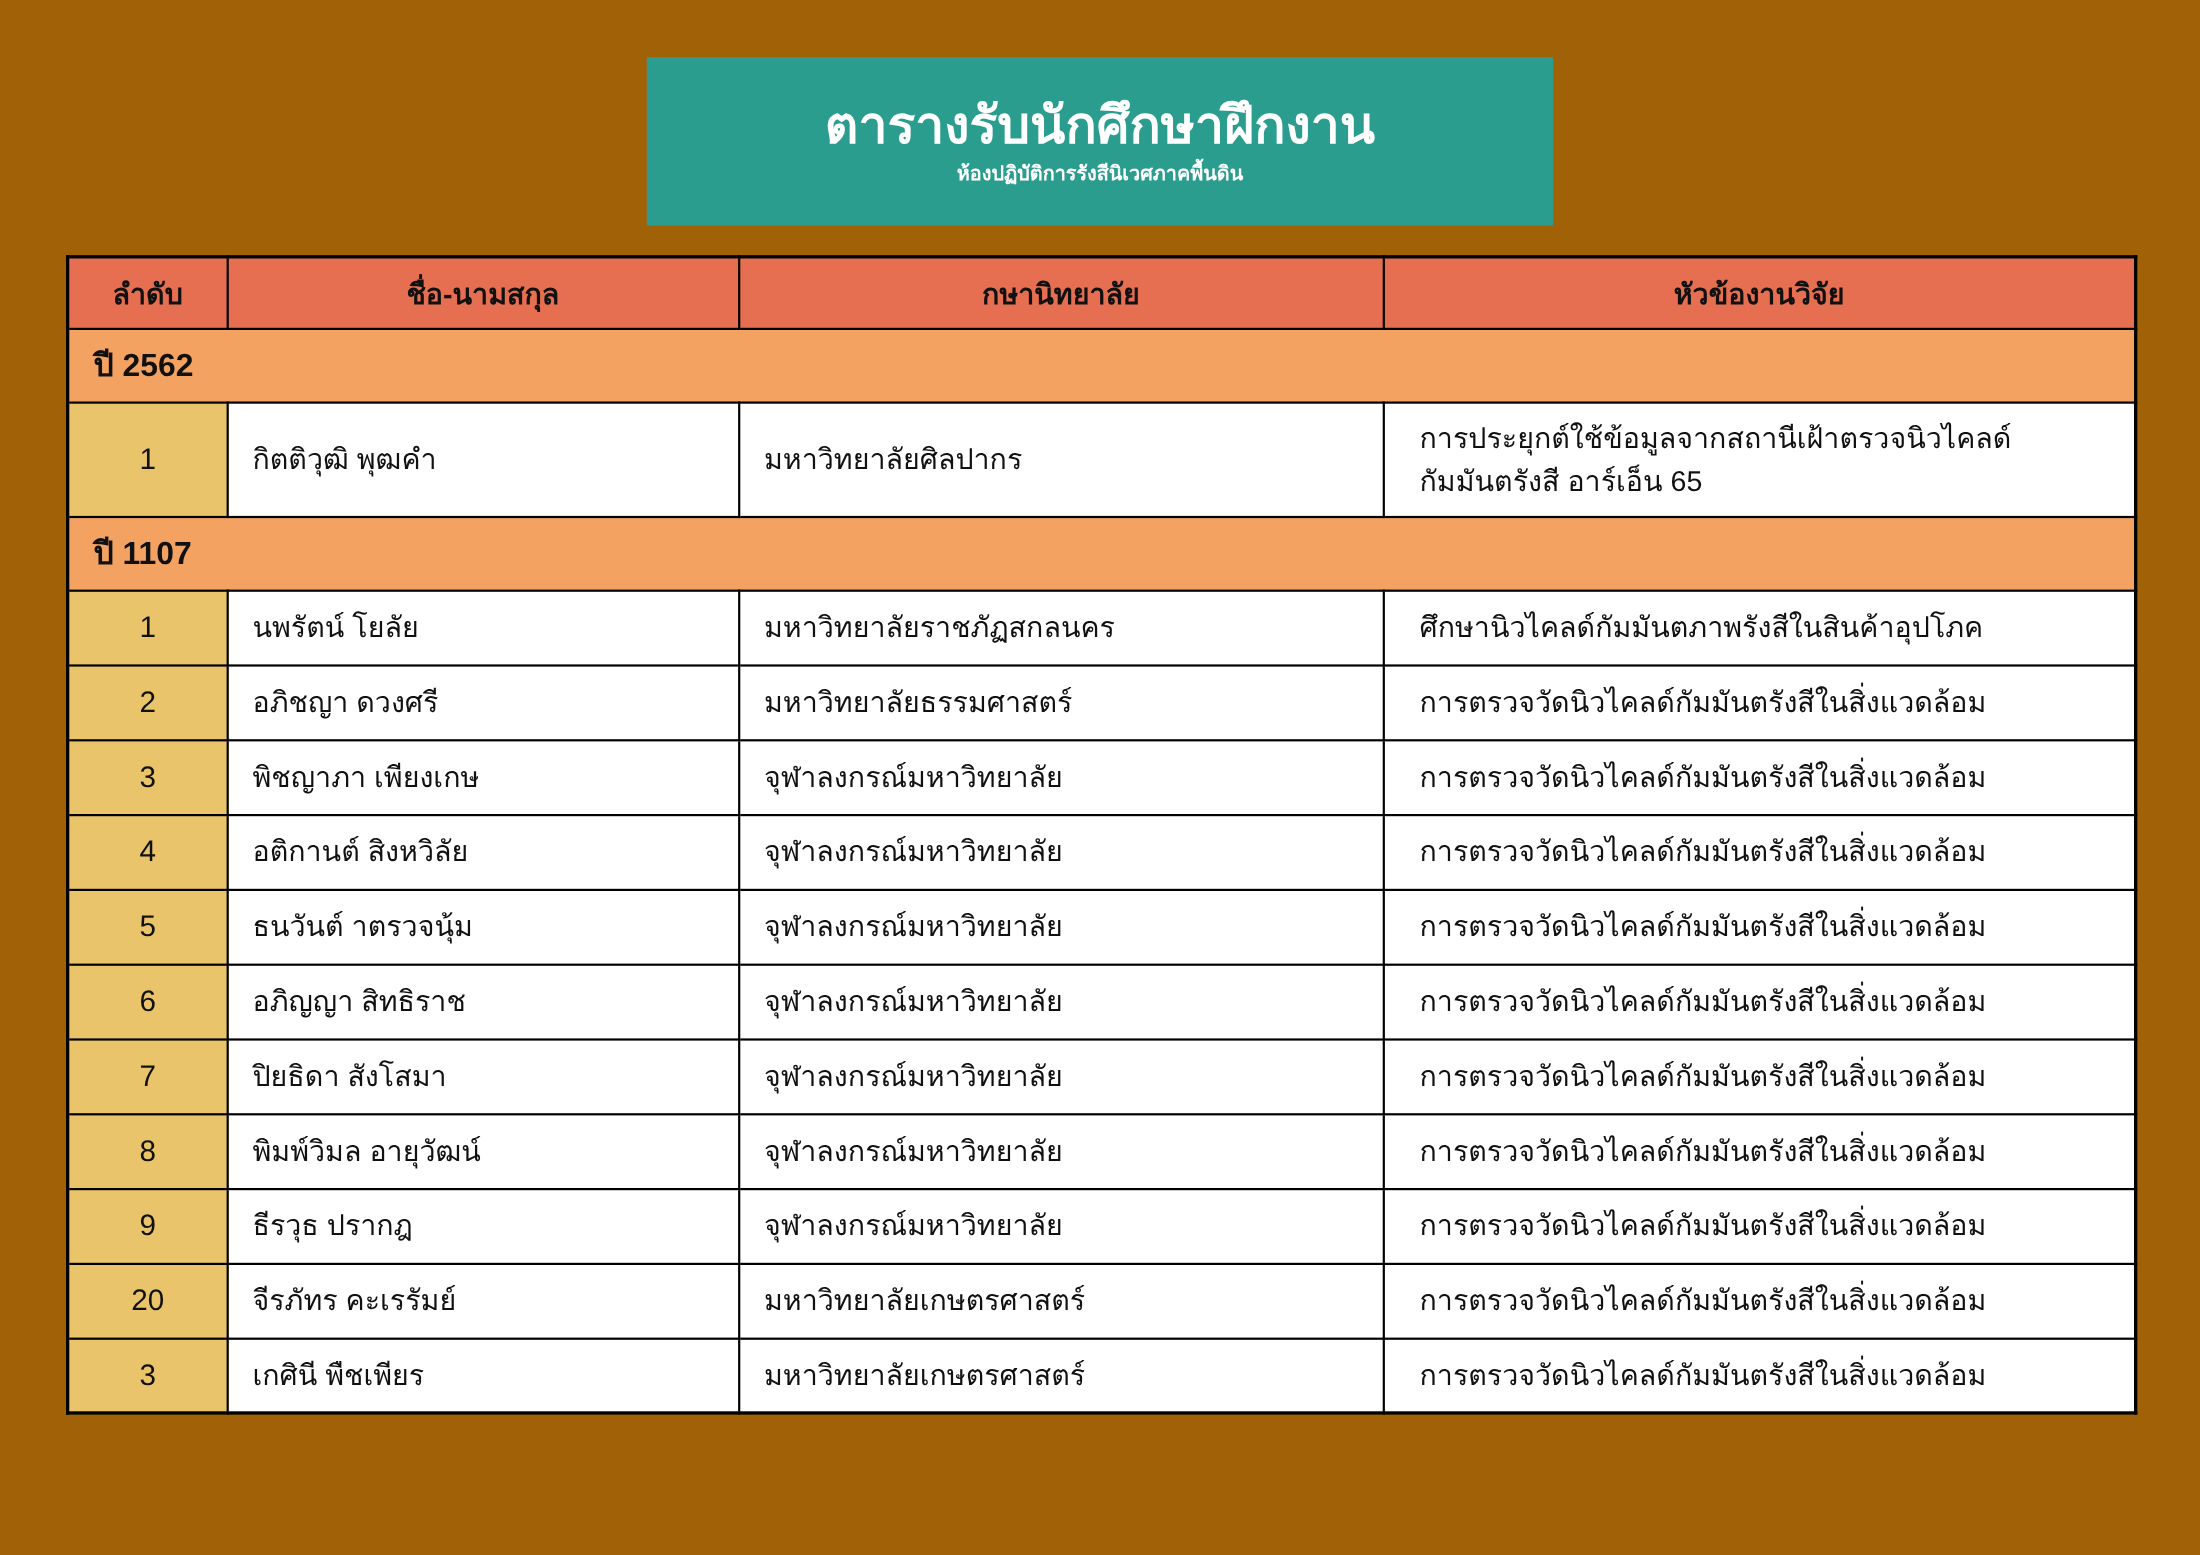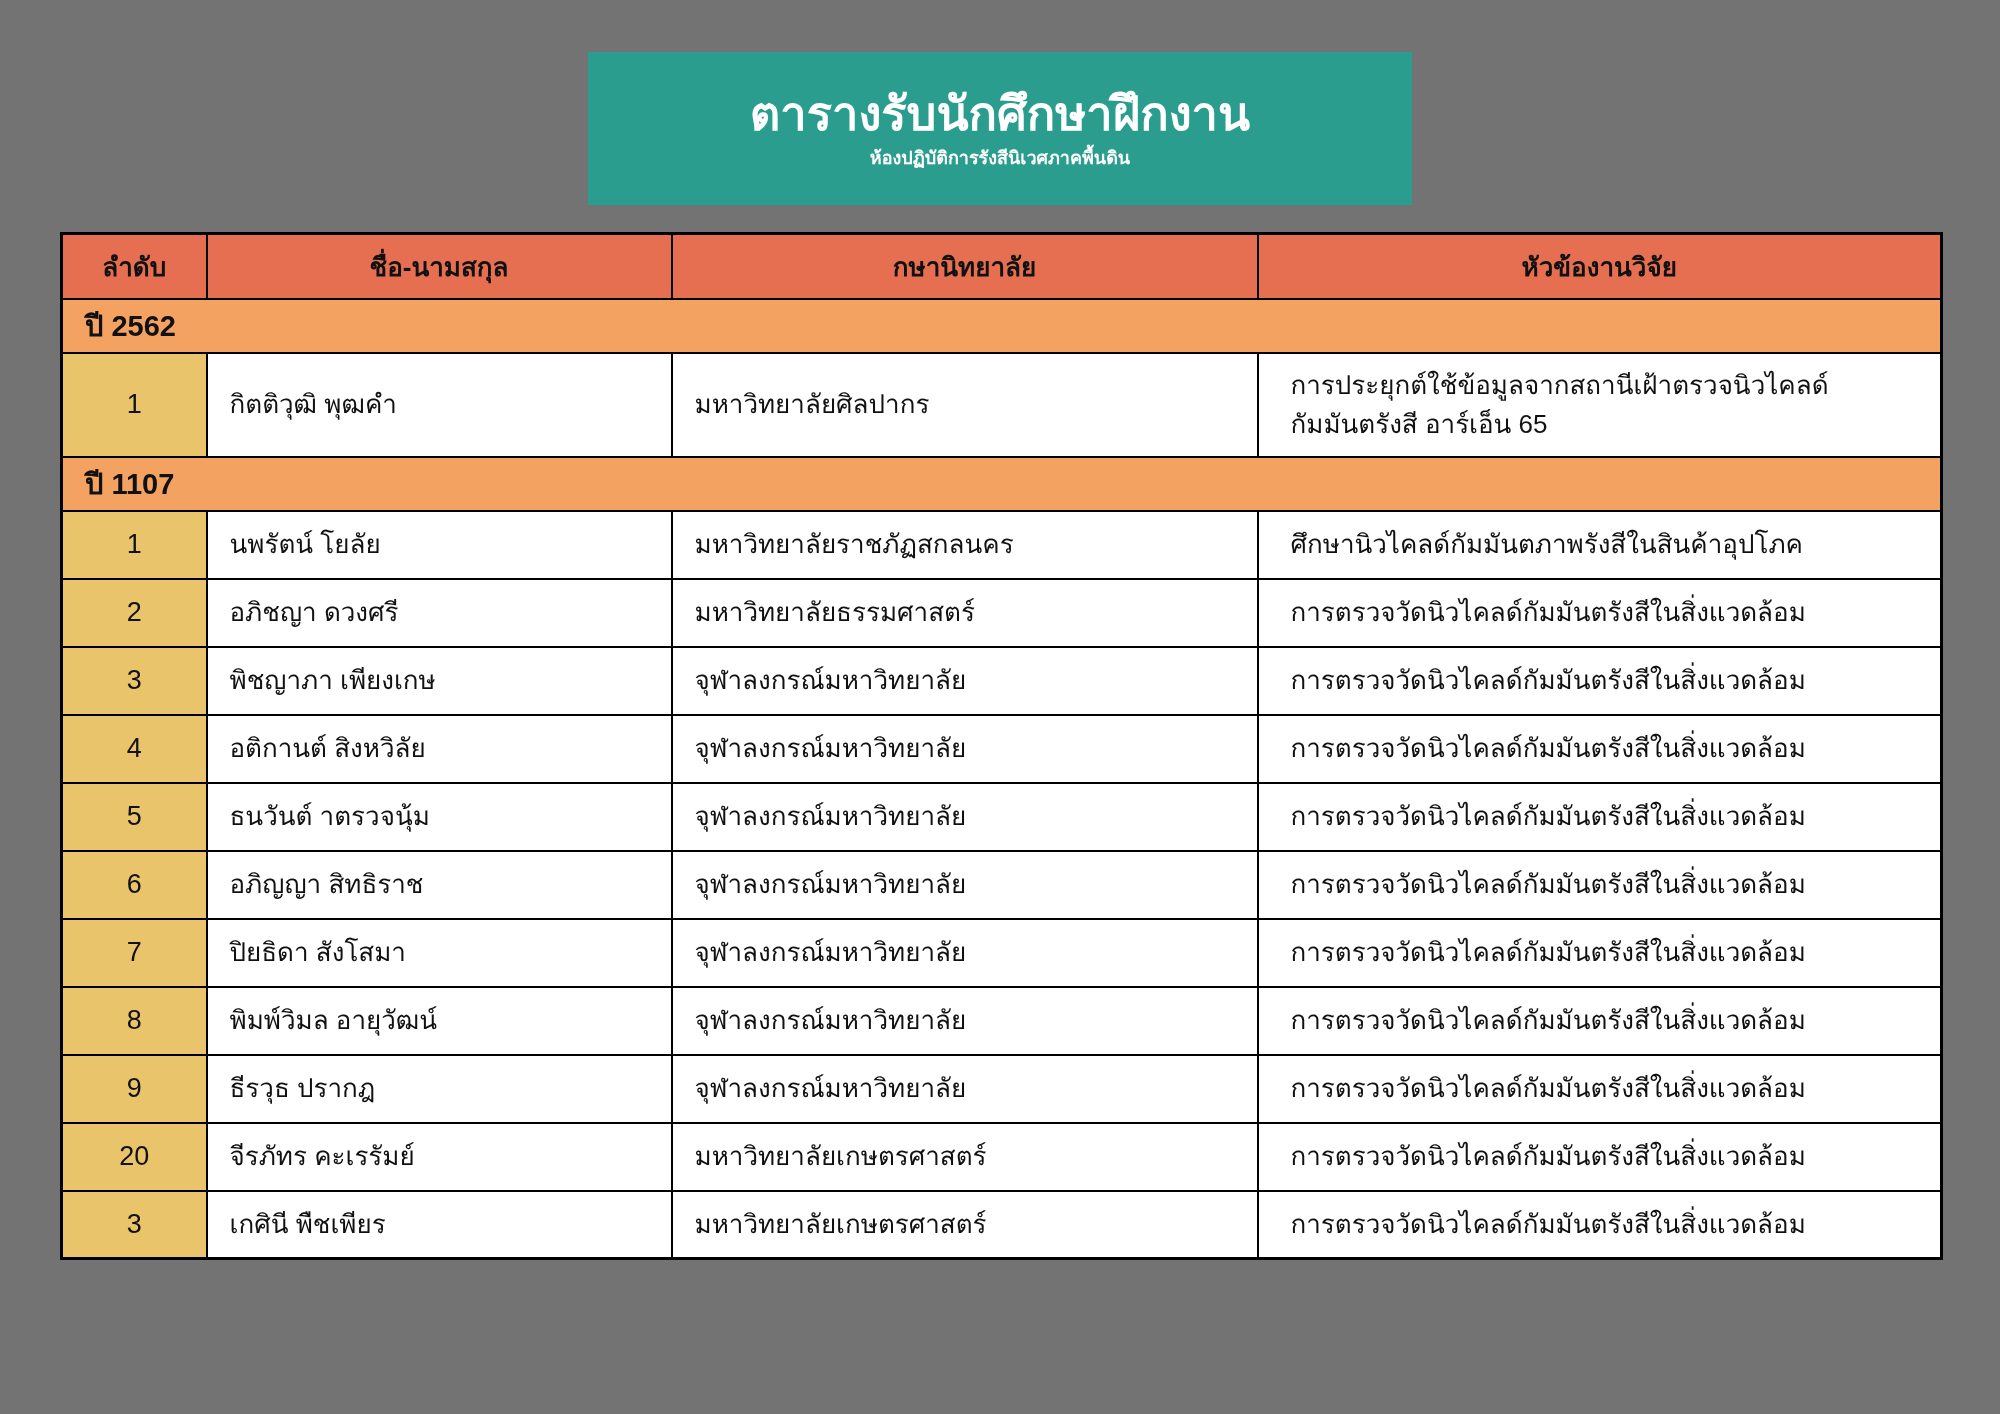--- a/index.html
+++ b/index.html
@@ -1,21 +1,21 @@
 <!DOCTYPE html>
 <html lang="th"><head>
 <meta charset="utf-8">
 <style>
   html, body { margin: 0; padding: 0; }
   body { background: #ffffff; }
   .page {
     position: relative;
     width: 2000px;
     height: 1414px;
-    background: #737373;
+    background: #a16207;
     font-family: "Liberation Sans", "DejaVu Sans", sans-serif;
     color: #111111;
     overflow: hidden;
   }
   .banner {
     position: absolute;
     left: 588px;
     top: 52px;
     width: 824px;
     height: 153px;
@@ -58,21 +58,21 @@
   th {
     height: 65px;
     background: #e76f51;
     font-size: 26px;
     font-weight: 700;
     text-align: center;
     vertical-align: middle;
     color: #111111;
   }
   td.section-cell {
-    height: 54px;
+    height: 67px;
     background: #f4a261;
     font-size: 29px;
     font-weight: 700;
     text-align: left;
     vertical-align: middle;
     padding: 0 0 0 22px;
   }
   td.index-cell {
     height: 68px;
     background: #e9c46a;

